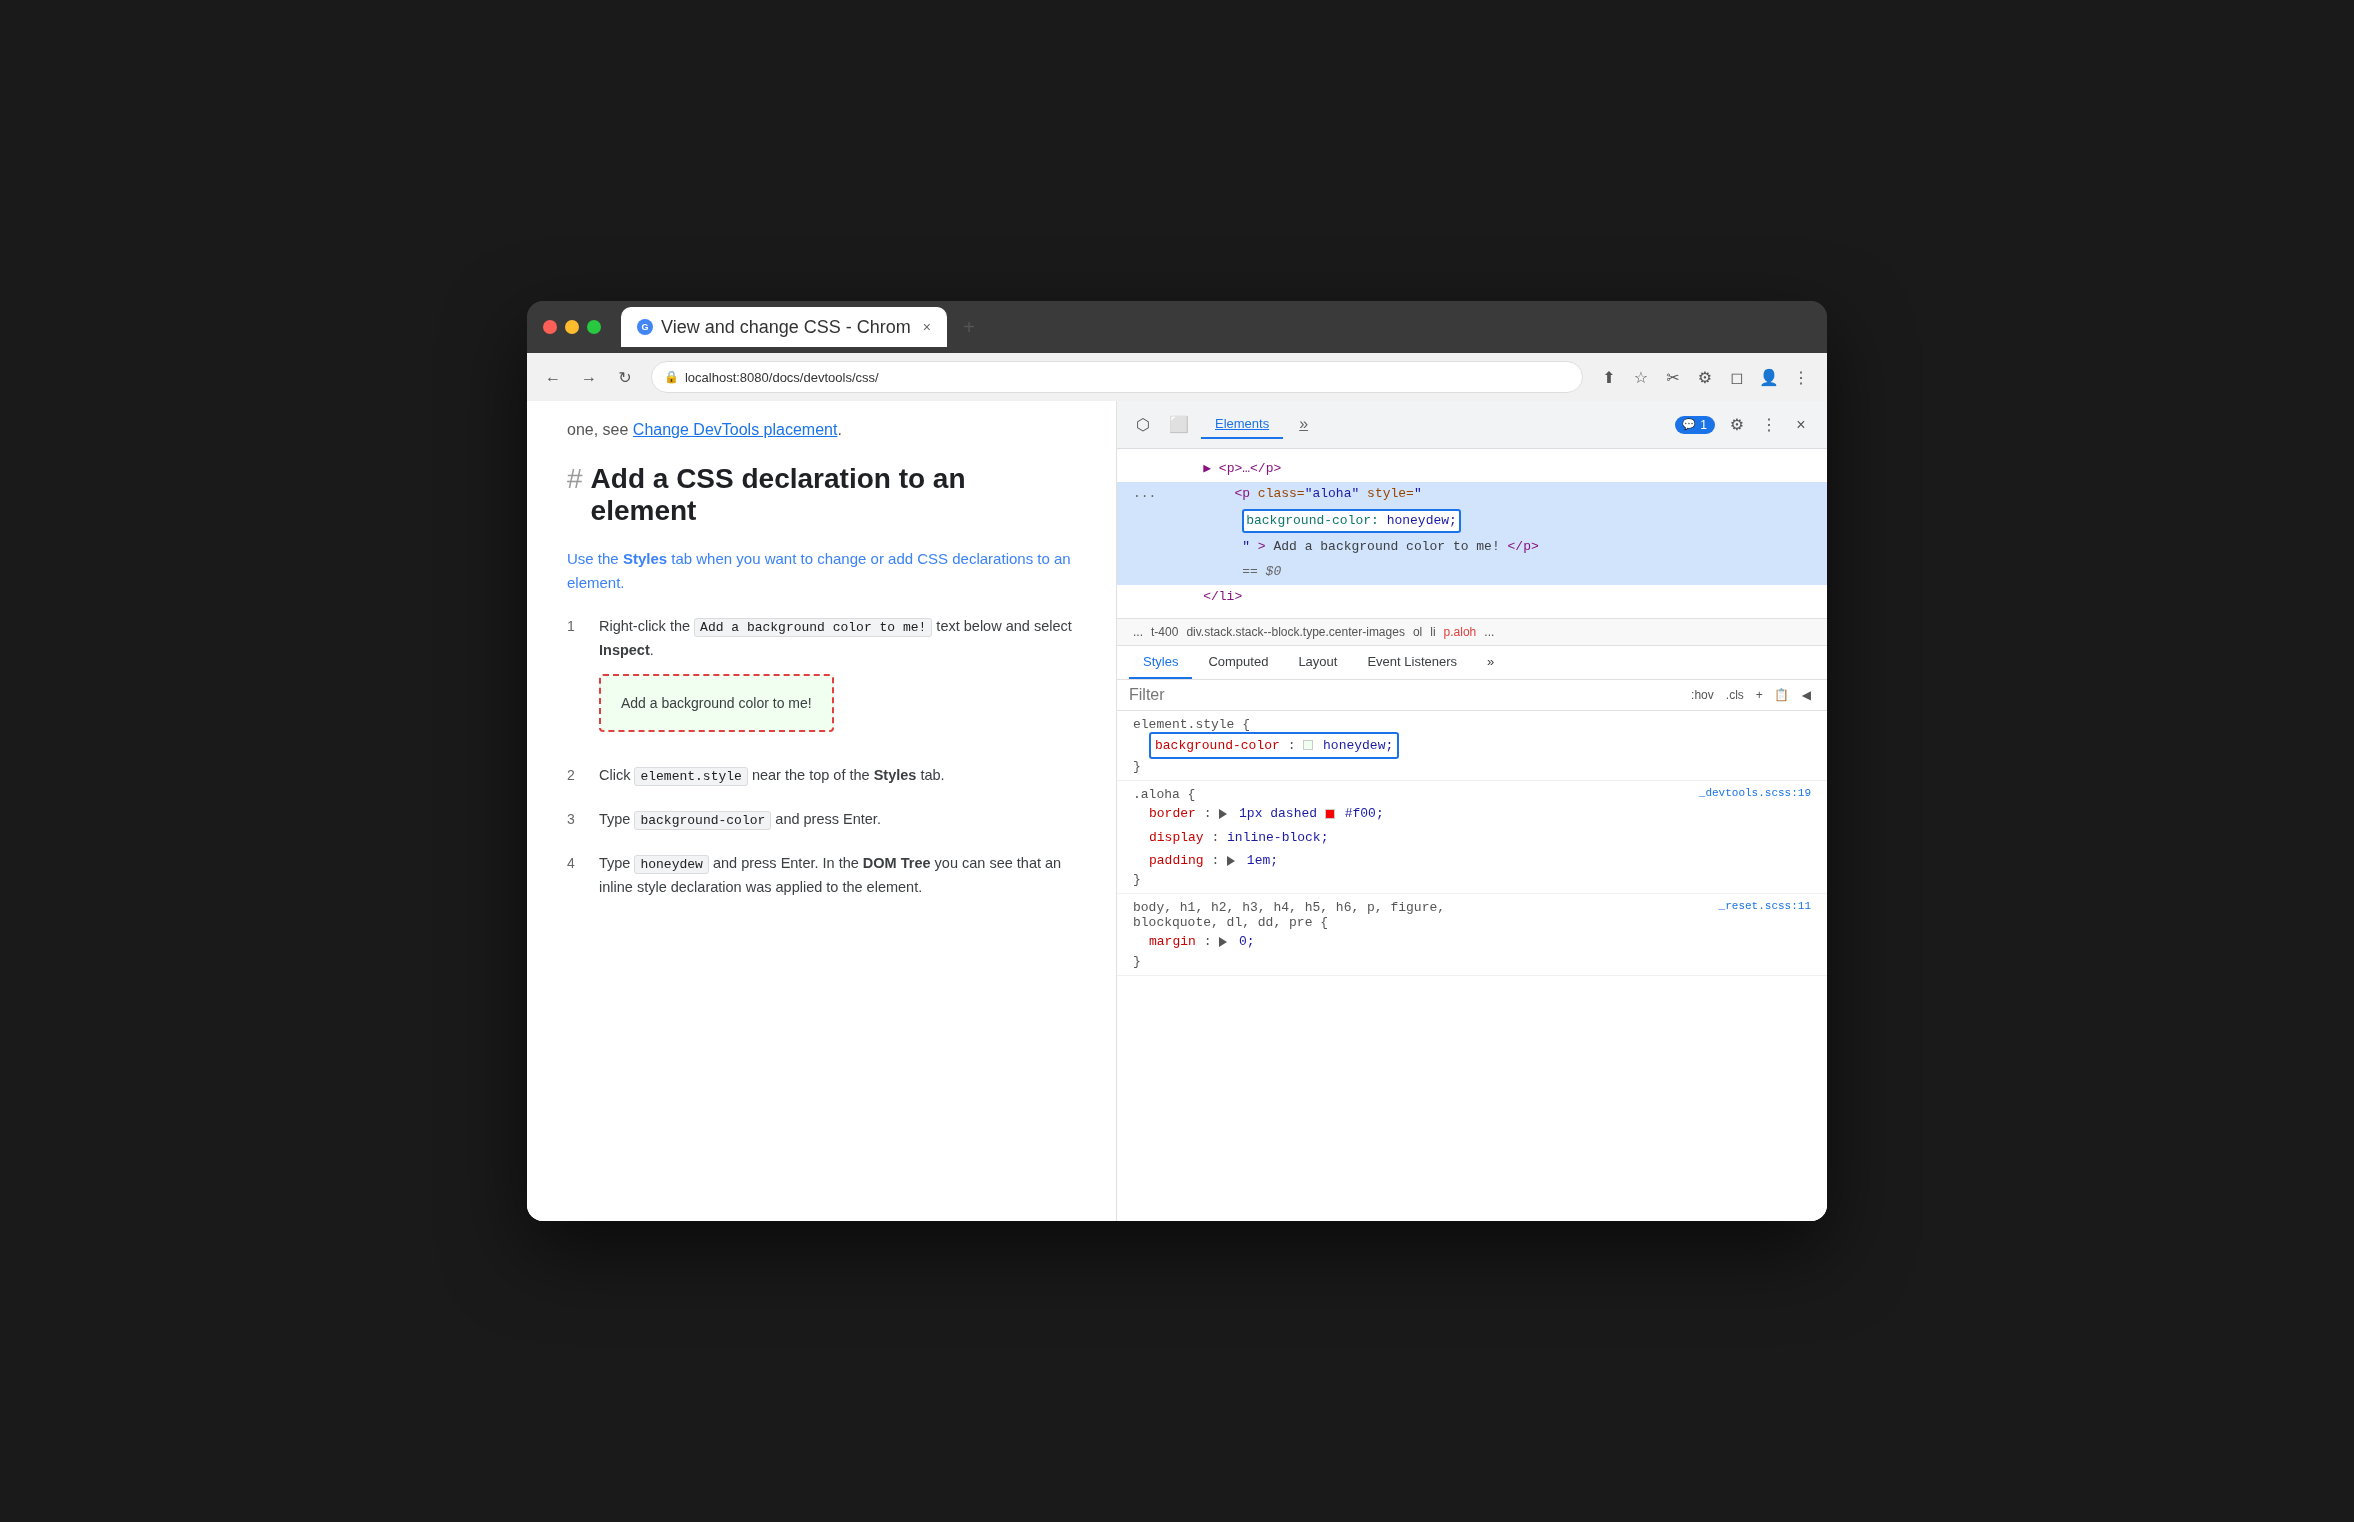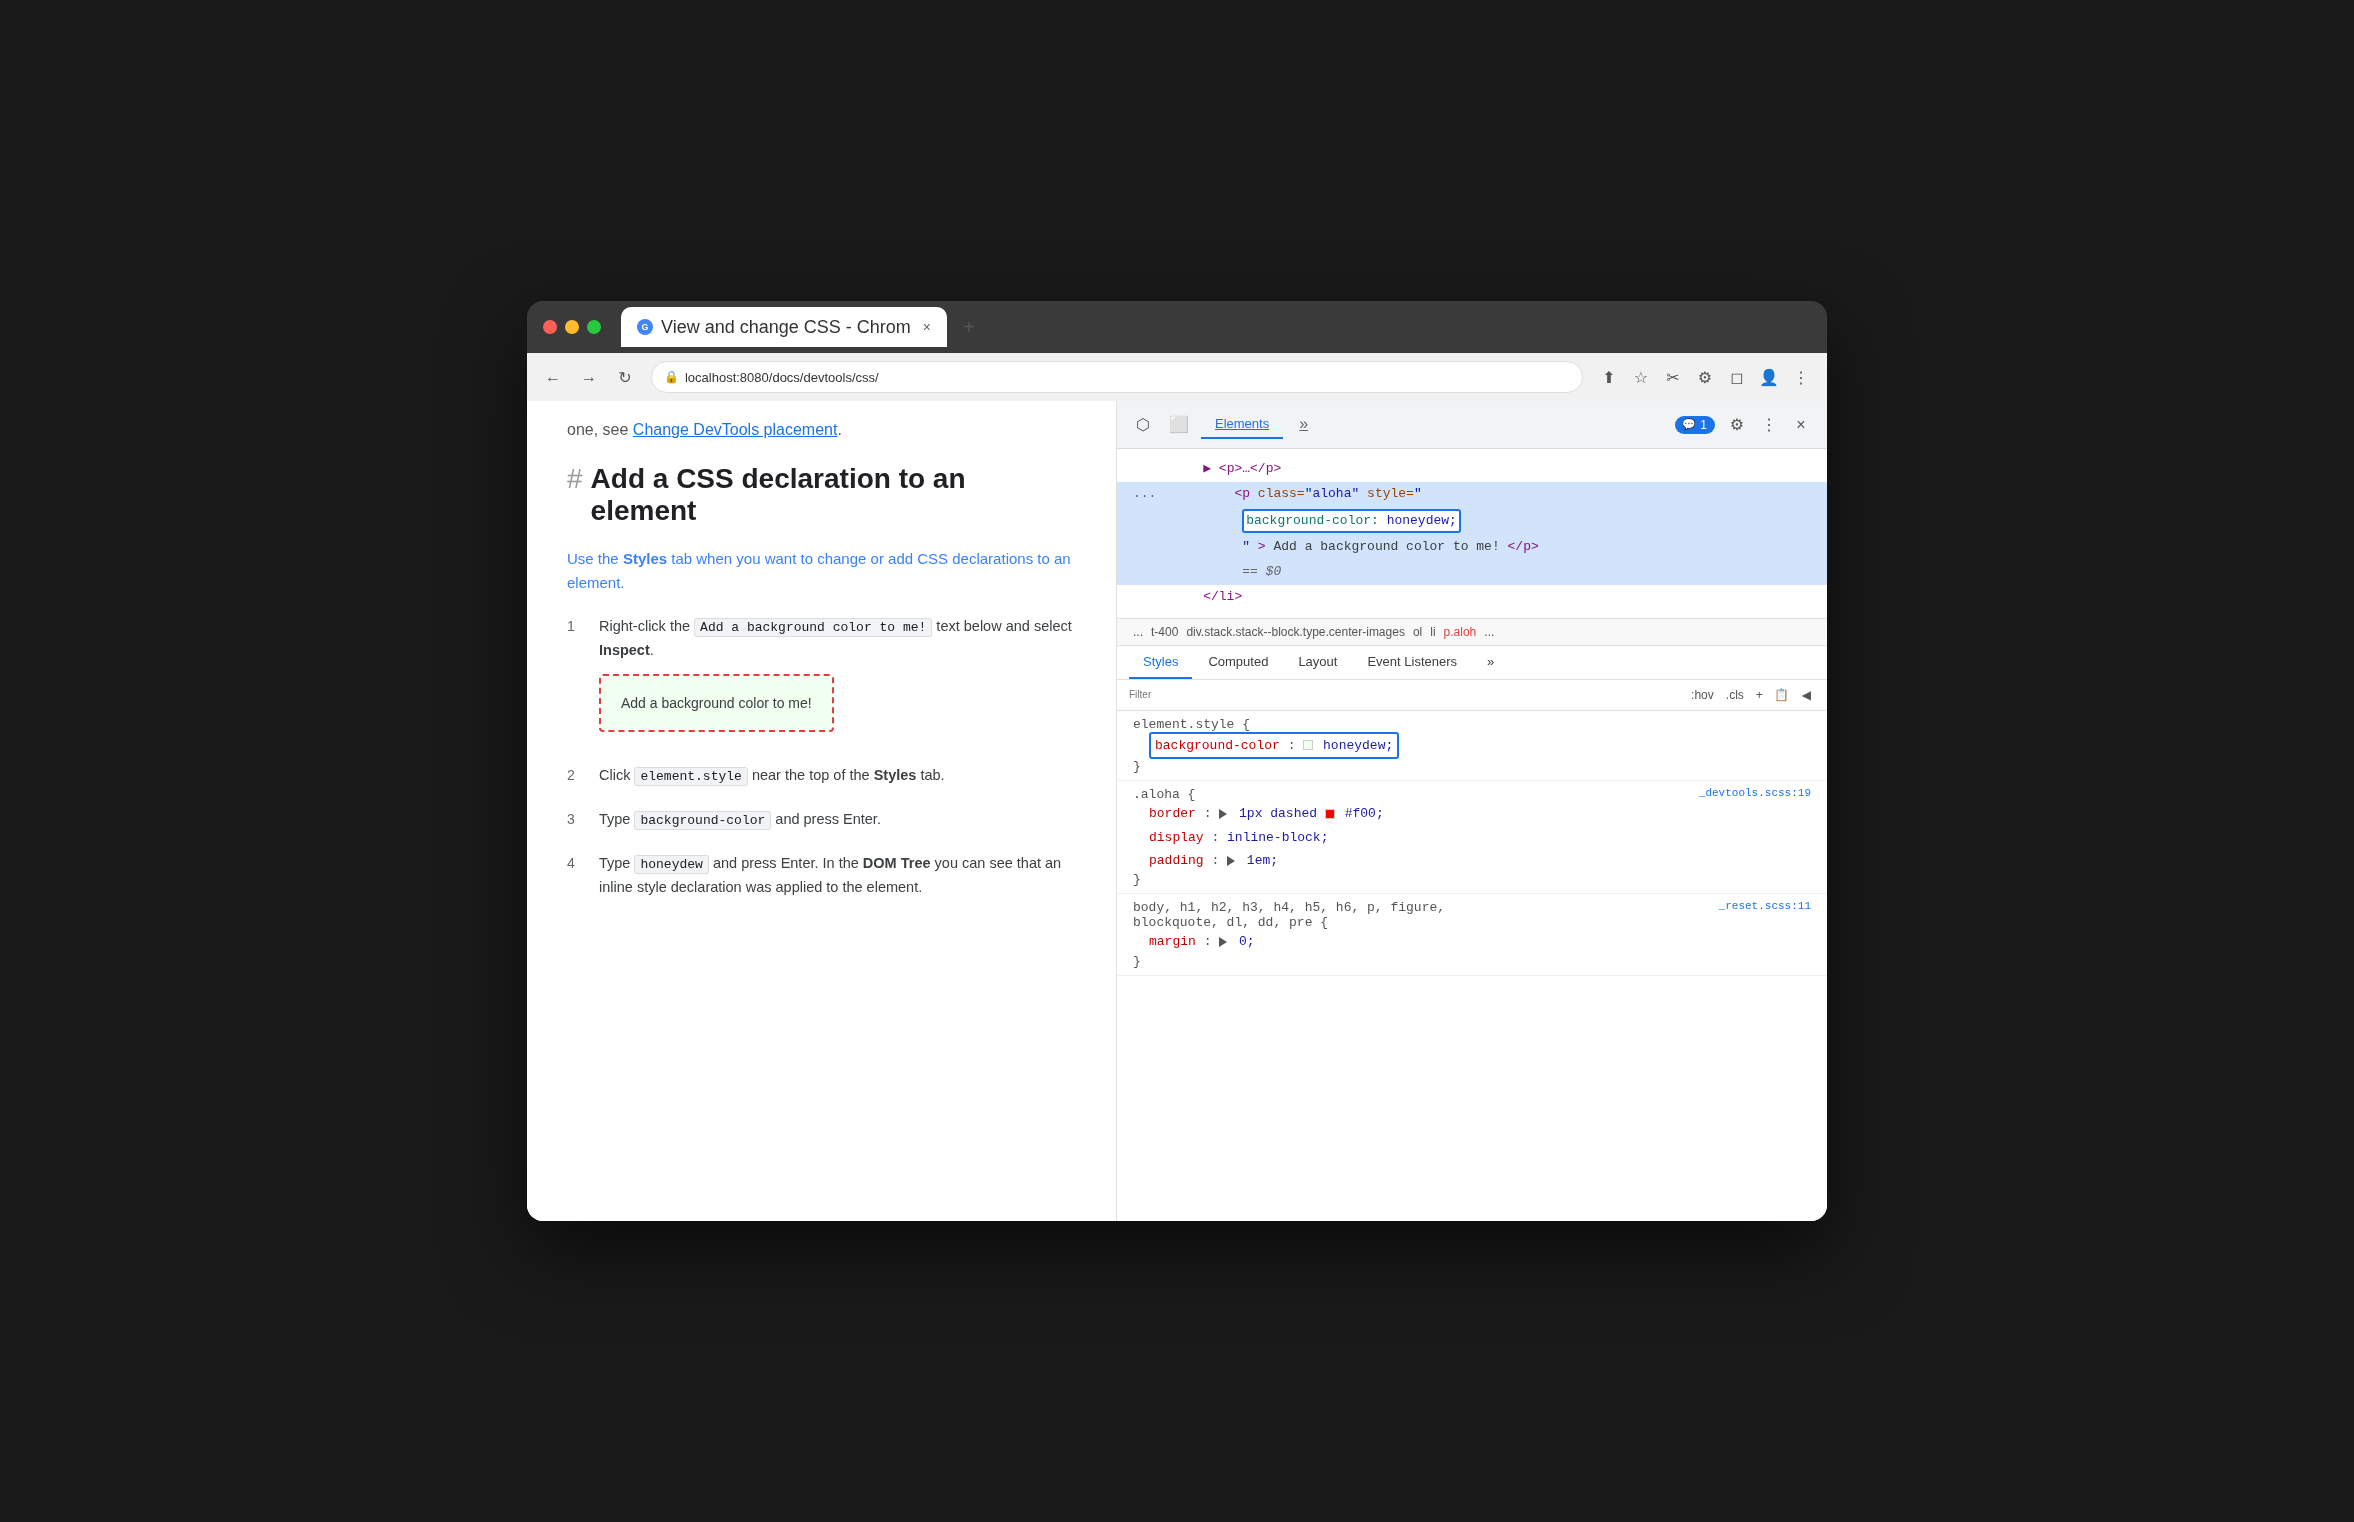--- a/index.html
+++ b/index.html
@@ -356,21 +356,21 @@
       display: flex;
       align-items: center;
       padding: 6px 12px;
       border-bottom: 1px solid #e0e0e0;
       gap: 8px;
     }
     .filter-input {
       flex: 1;
       border: none;
       outline: none;
-      font-size: 10px;
+      font-size: 16px;
       color: #3c4043;
     }
     .filter-actions {
       display: flex;
       gap: 4px;
       align-items: center;
     }
     .filter-action-btn {
       font-size: 12px;
       color: #555;

